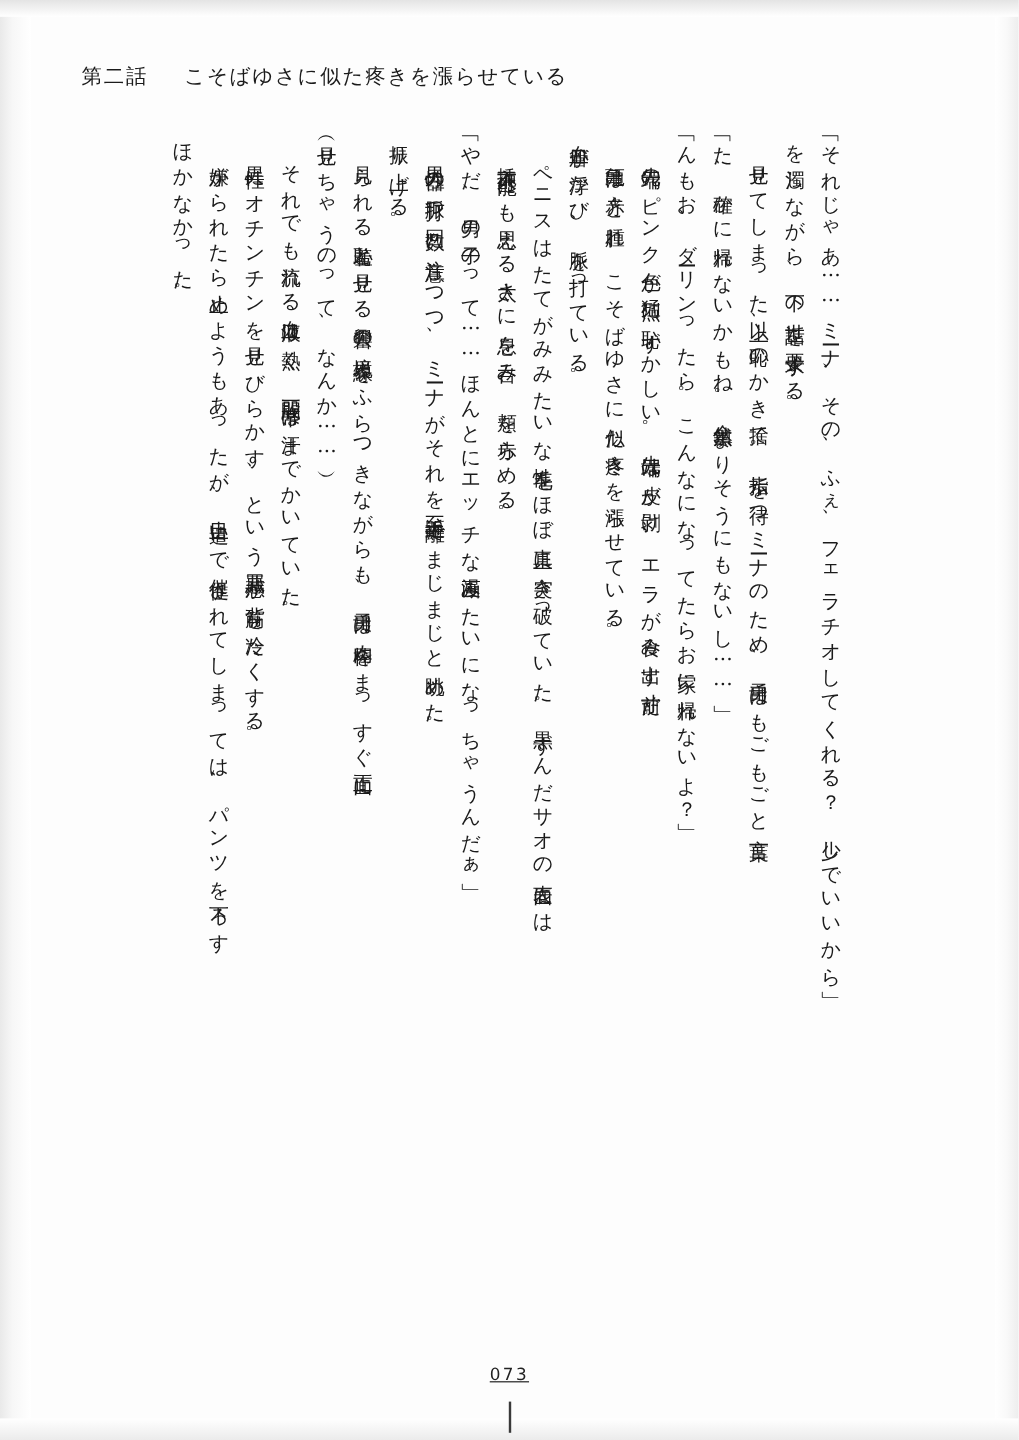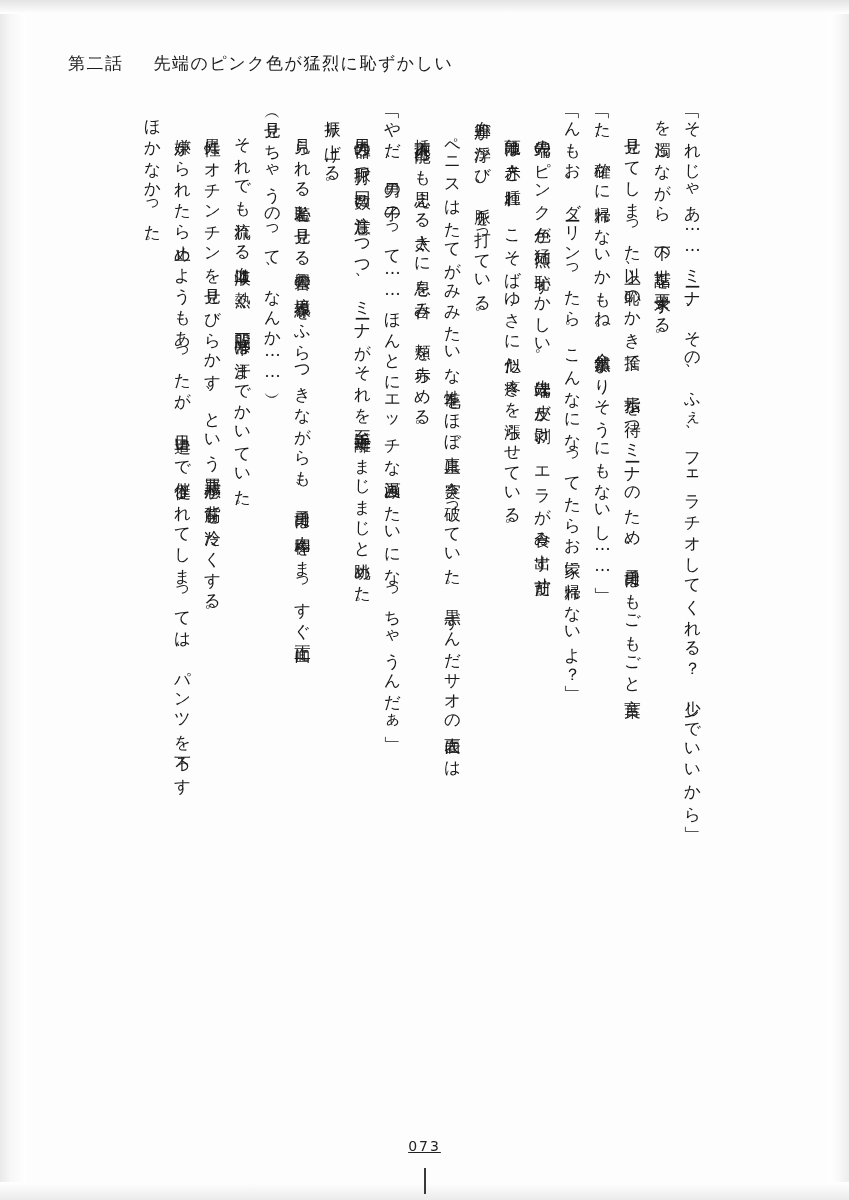--- a/index.html
+++ b/index.html
@@ -110,21 +110,21 @@
 <body>
 
 <div class="page">
 
   <div class="page-edge-left"></div>
   <div class="page-edge-right"></div>
   <div class="page-edge-top"></div>
   <div class="page-edge-bottom"></div>
 
   <div class="running-header">
-    <span class="chapter-no">第二話</span><span>先端のピンク色が猛烈に恥ずかしい</span>
+    <span class="chapter-no">第二話</span><span>こそばゆさに似た疼きを漲らせている</span>
   </div>
 
   <div class="body-text">
     <div class="tcolumn">ほかなかった。</div>
     <div class="tcolumn indent">嫌がられたら止めようもあったが、上目遣いで催促されてしまっては、パンツを下ろす</div>
     <div class="tcolumn indent">異性にオチンチンを見せびらかす、という罪悪感が背筋を冷たくする。</div>
     <div class="tcolumn indent">それでも流れる血液は熱く、股間一帯は汗までかいていた。</div>
     <div class="tcolumn">（見せちゃうのって、なんか……）</div>
     <div class="tcolumn indent">見られる羞恥と見せる興奮の境界線をふらつきながらも、勇司は肉棒をまっすぐ正面に</div>
     <div class="tcolumn">振り上げる。</div>

